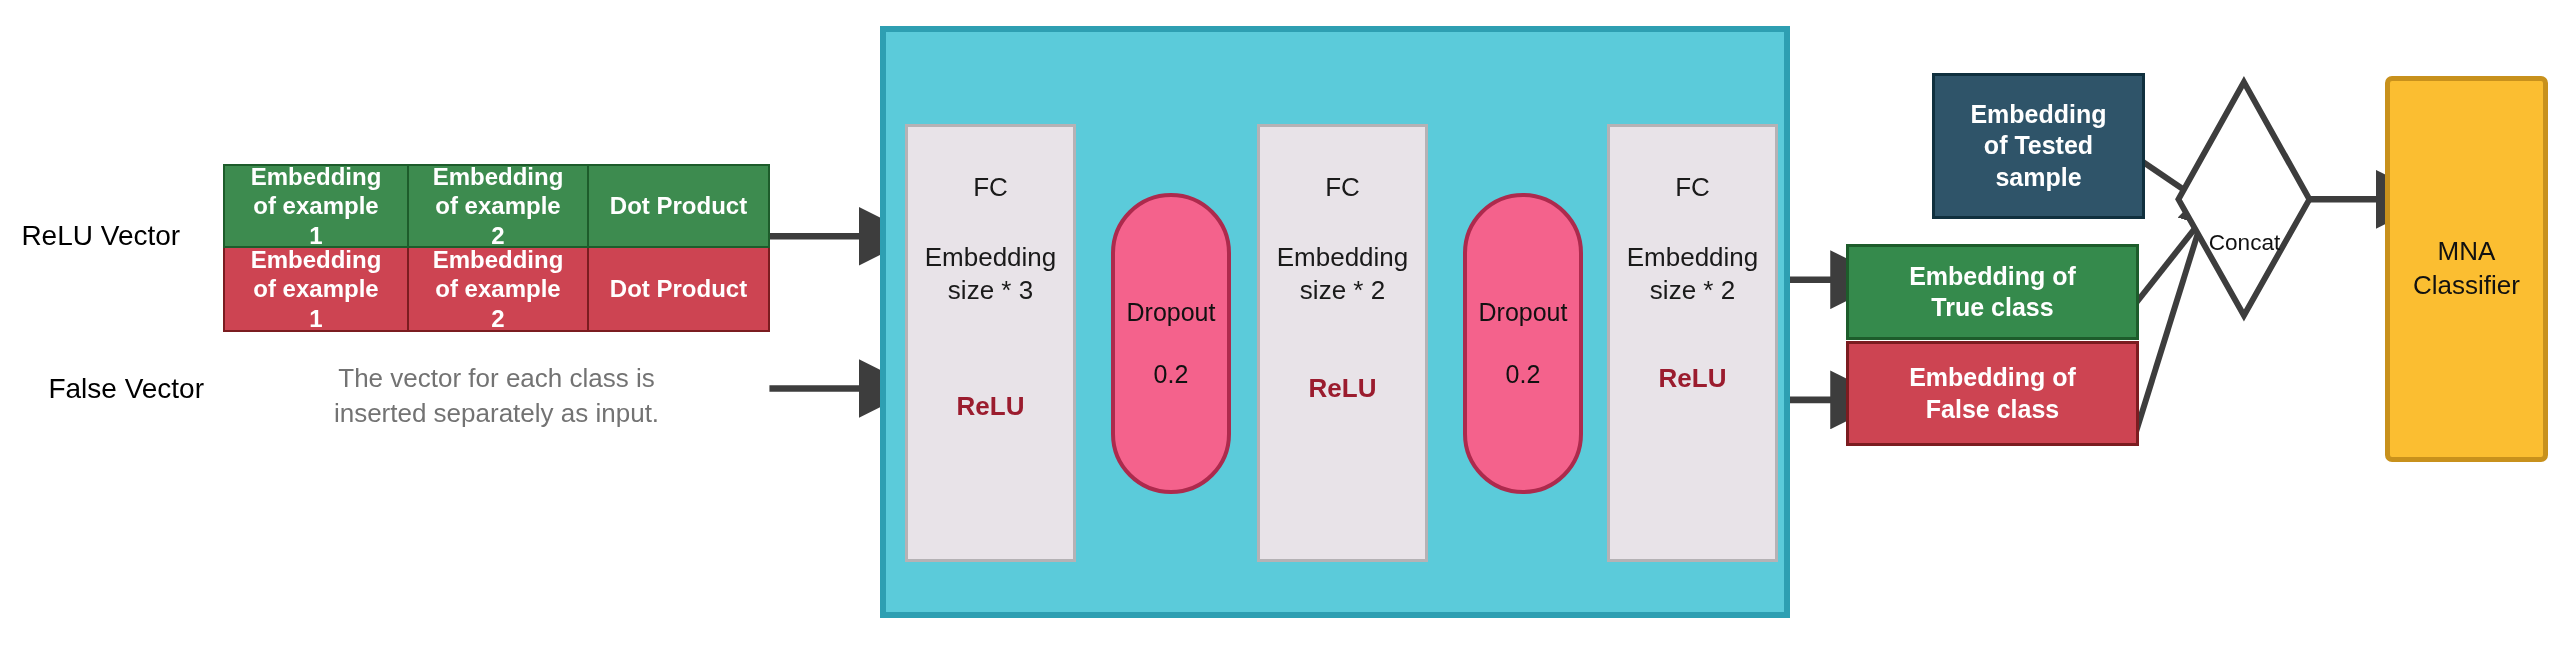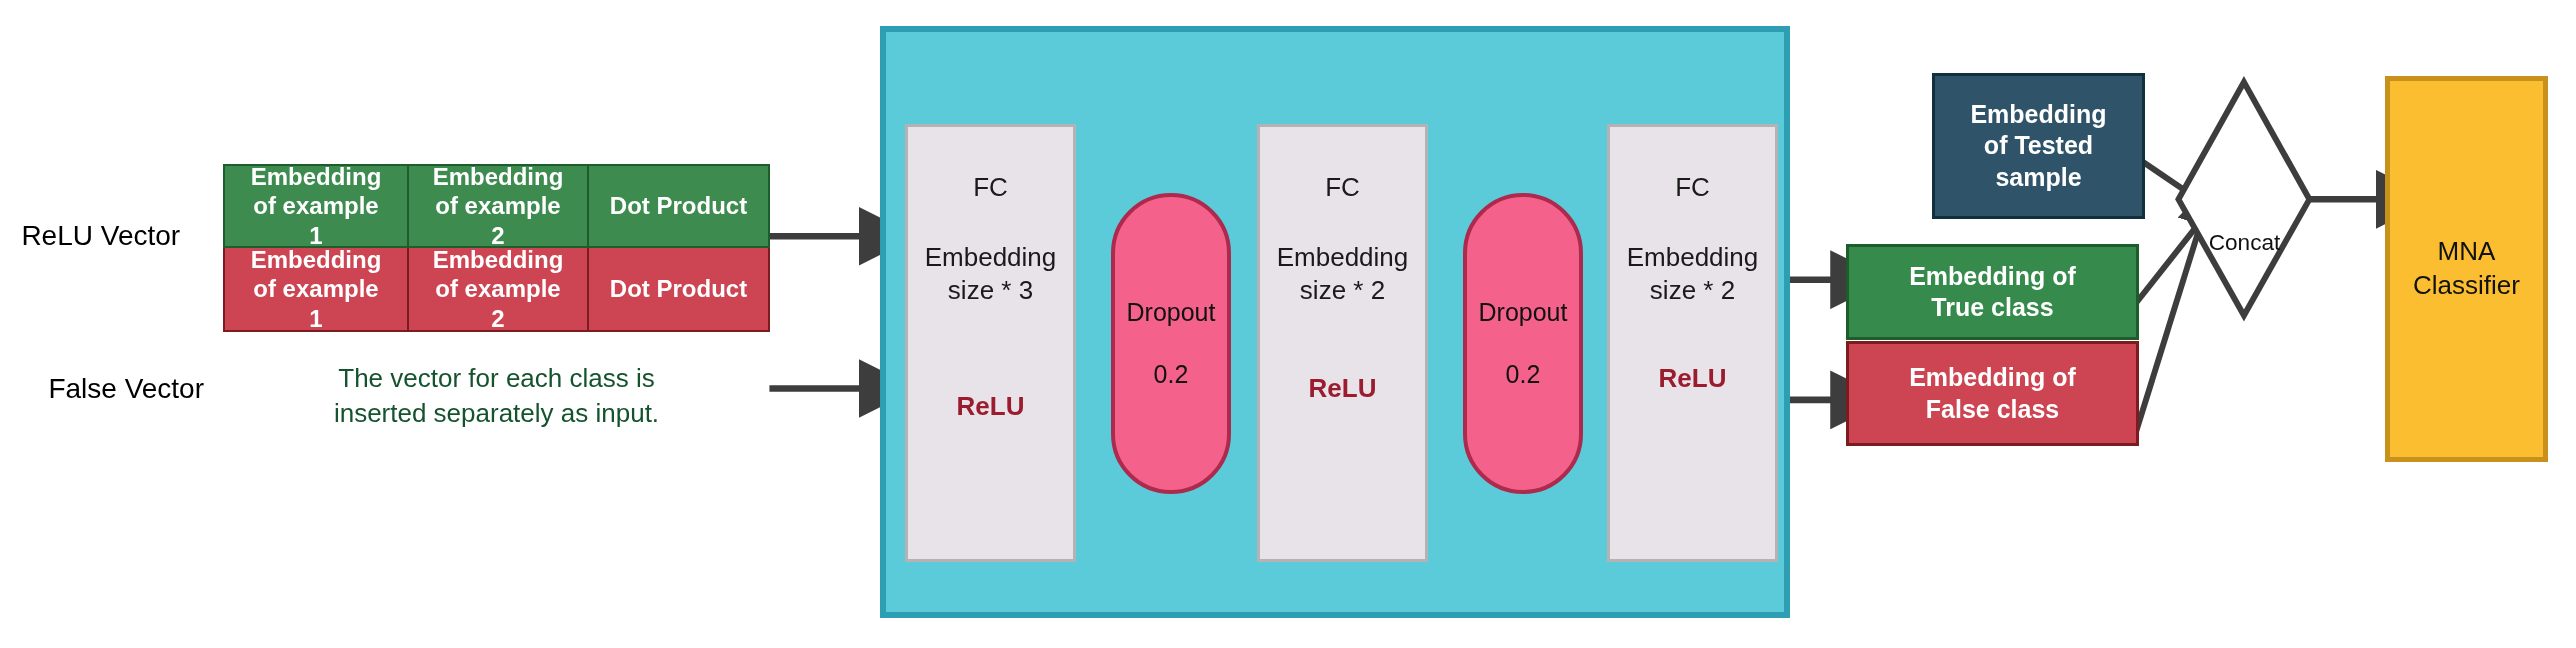--- a/index.html
+++ b/index.html
@@ -54,21 +54,21 @@
   .vec-false {
     background: #cd4452;
     border: 2.4px solid #7b1c20;
   }
   .vec-true .vec-cell + .vec-cell { border-left: 2.4px solid #1d5c2b; }
   .vec-false .vec-cell + .vec-cell { border-left: 2.4px solid #7b1c20; }
   .vec-false.vec-row { border-top: none; }
 
   .caption {
     font-size: 26px;
-    color: #14532d;
+    color: #737373;
     text-align: center;
     line-height: 1.35;
   }
 
   
   .cyan-panel {
     background: #5bcbda;
     border: 6px solid #2e9fb2;
   }
 
@@ -280,19 +280,19 @@
 True class</div>
   </div>
 
   <div class="abs box-red" style="left:1846px; top:341px; width:293px; height:105px;">
     <div class="box-text">Embedding of
 False  class</div>
   </div>
 
   <div class="abs concat-label" style="left:2191px; top:186px; width:107px; height:26px; display:flex; align-items:center; justify-content:center;margin-top:44px;">Concat</div>
 
-  <div class="abs box-yellow" style="left:2385px; top:76px; width:163px; height:386px;">
+  <div class="abs box-yellow" style="left:2385px; top:76px; width:163px; height:386px;border-radius:7px;">
     <div class="yellow-text">MNA
 Classifier</div>
   </div>
 
 </div>
 
 
 </body></html>

